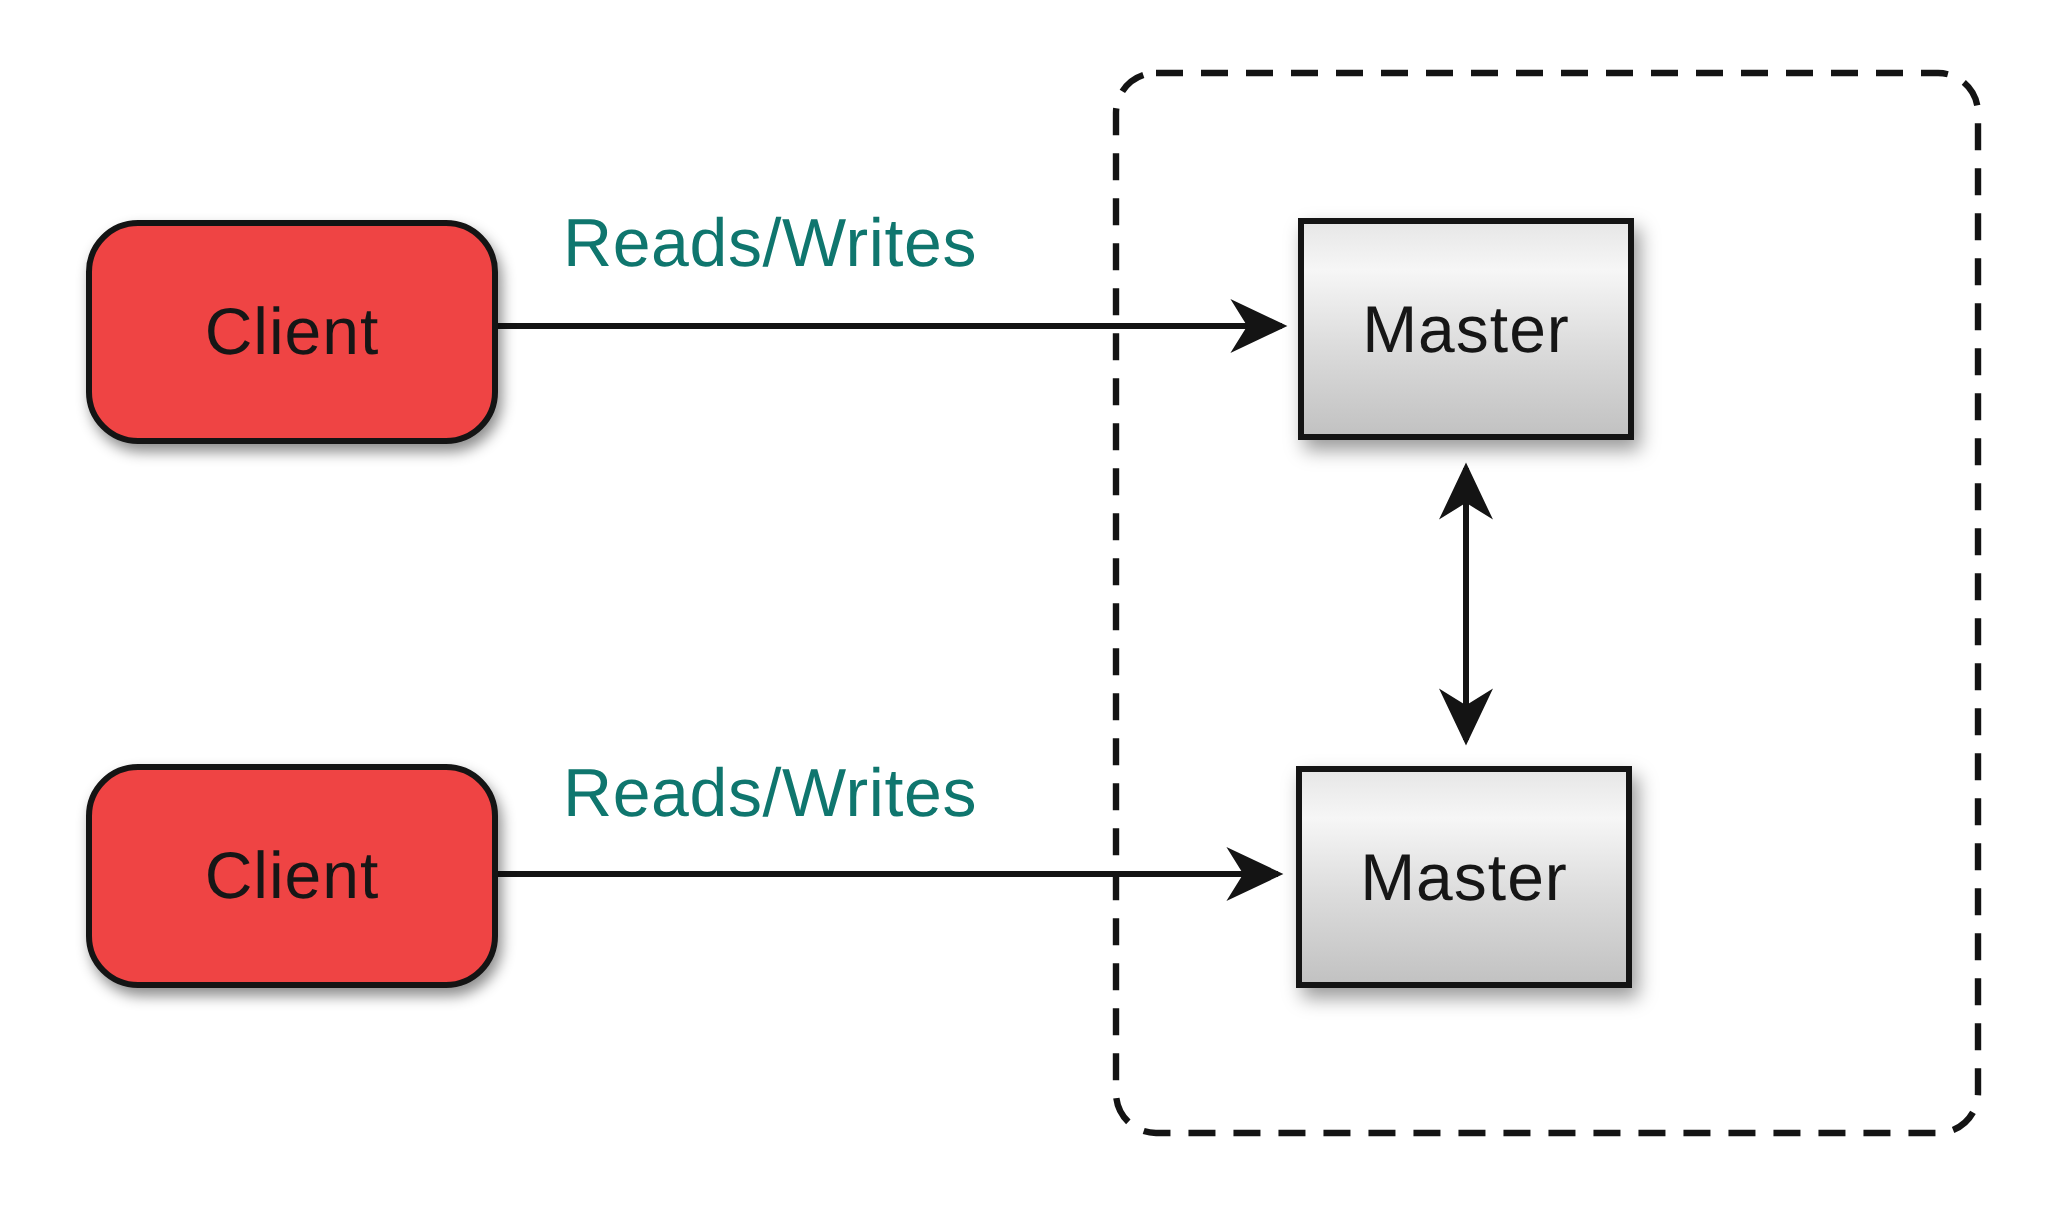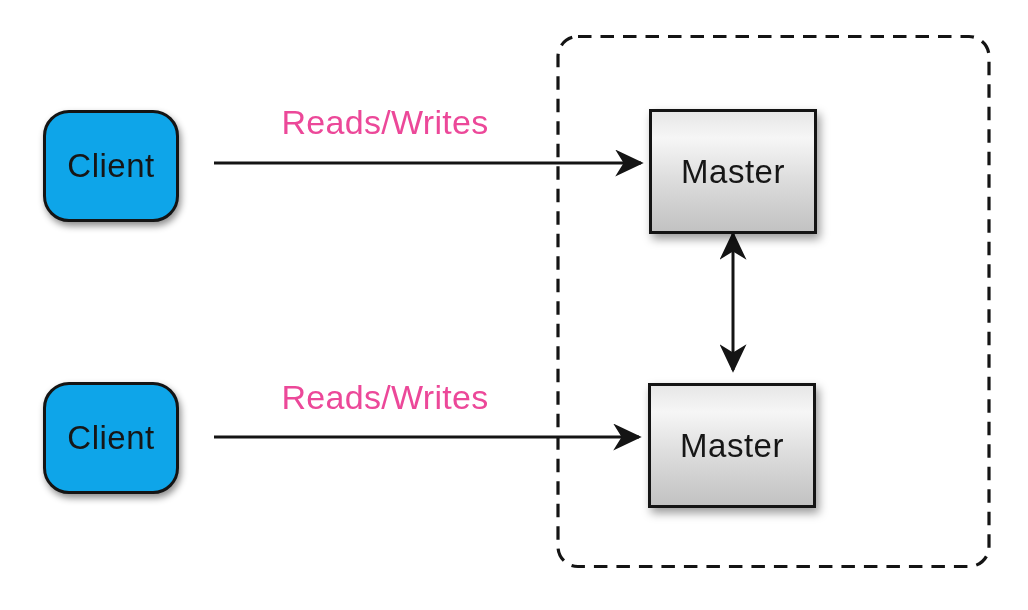--- a/index.html
+++ b/index.html
@@ -28,43 +28,43 @@
     position: absolute;
     display: flex;
     align-items: center;
     justify-content: center;
     font-size: 33px;
     letter-spacing: 0.5px;
     box-sizing: border-box;
     border: 3px solid #141414;
   }
   .client {
-    width: 136px;
+    width: 206px;
     height: 112px;
-    background: #0ea5e9;
+    background: #ef4444;
     border-radius: 26px;
     box-shadow: 2px 4px 7px rgba(0,0,0,0.45);
   }
   .master {
     width: 168px;
-    height: 125px;
+    height: 111px;
     background: linear-gradient(to bottom, #e7e7e7 0%, #f6f6f6 22%, #dcdcdc 58%, #c2c2c2 100%);
     box-shadow: 3px 5px 9px rgba(0,0,0,0.40);
     align-items: center;
   }
   .client-top    { left: 43px;  top: 110px; }
   .client-bottom { left: 43px;  top: 382px; }
   .master-top    { left: 649px; top: 109px; }
   .master-bottom { left: 648px; top: 383px; }
   .edge-label {
     position: absolute;
     font-size: 34px;
     letter-spacing: 0.3px;
     white-space: nowrap;
-    color: #ec4899;
+    color: #0f766e;
   }
   .label-rw-top    { left: 240px; width: 290px; top: 103px; text-align: center; }
   .label-rw-bottom { left: 240px; width: 290px; top: 378px; text-align: center; }
   .label-replication { left: 762px; top: 284px; }
 </style>
 </head>
 <body>
 
 <div class="canvas">
 

